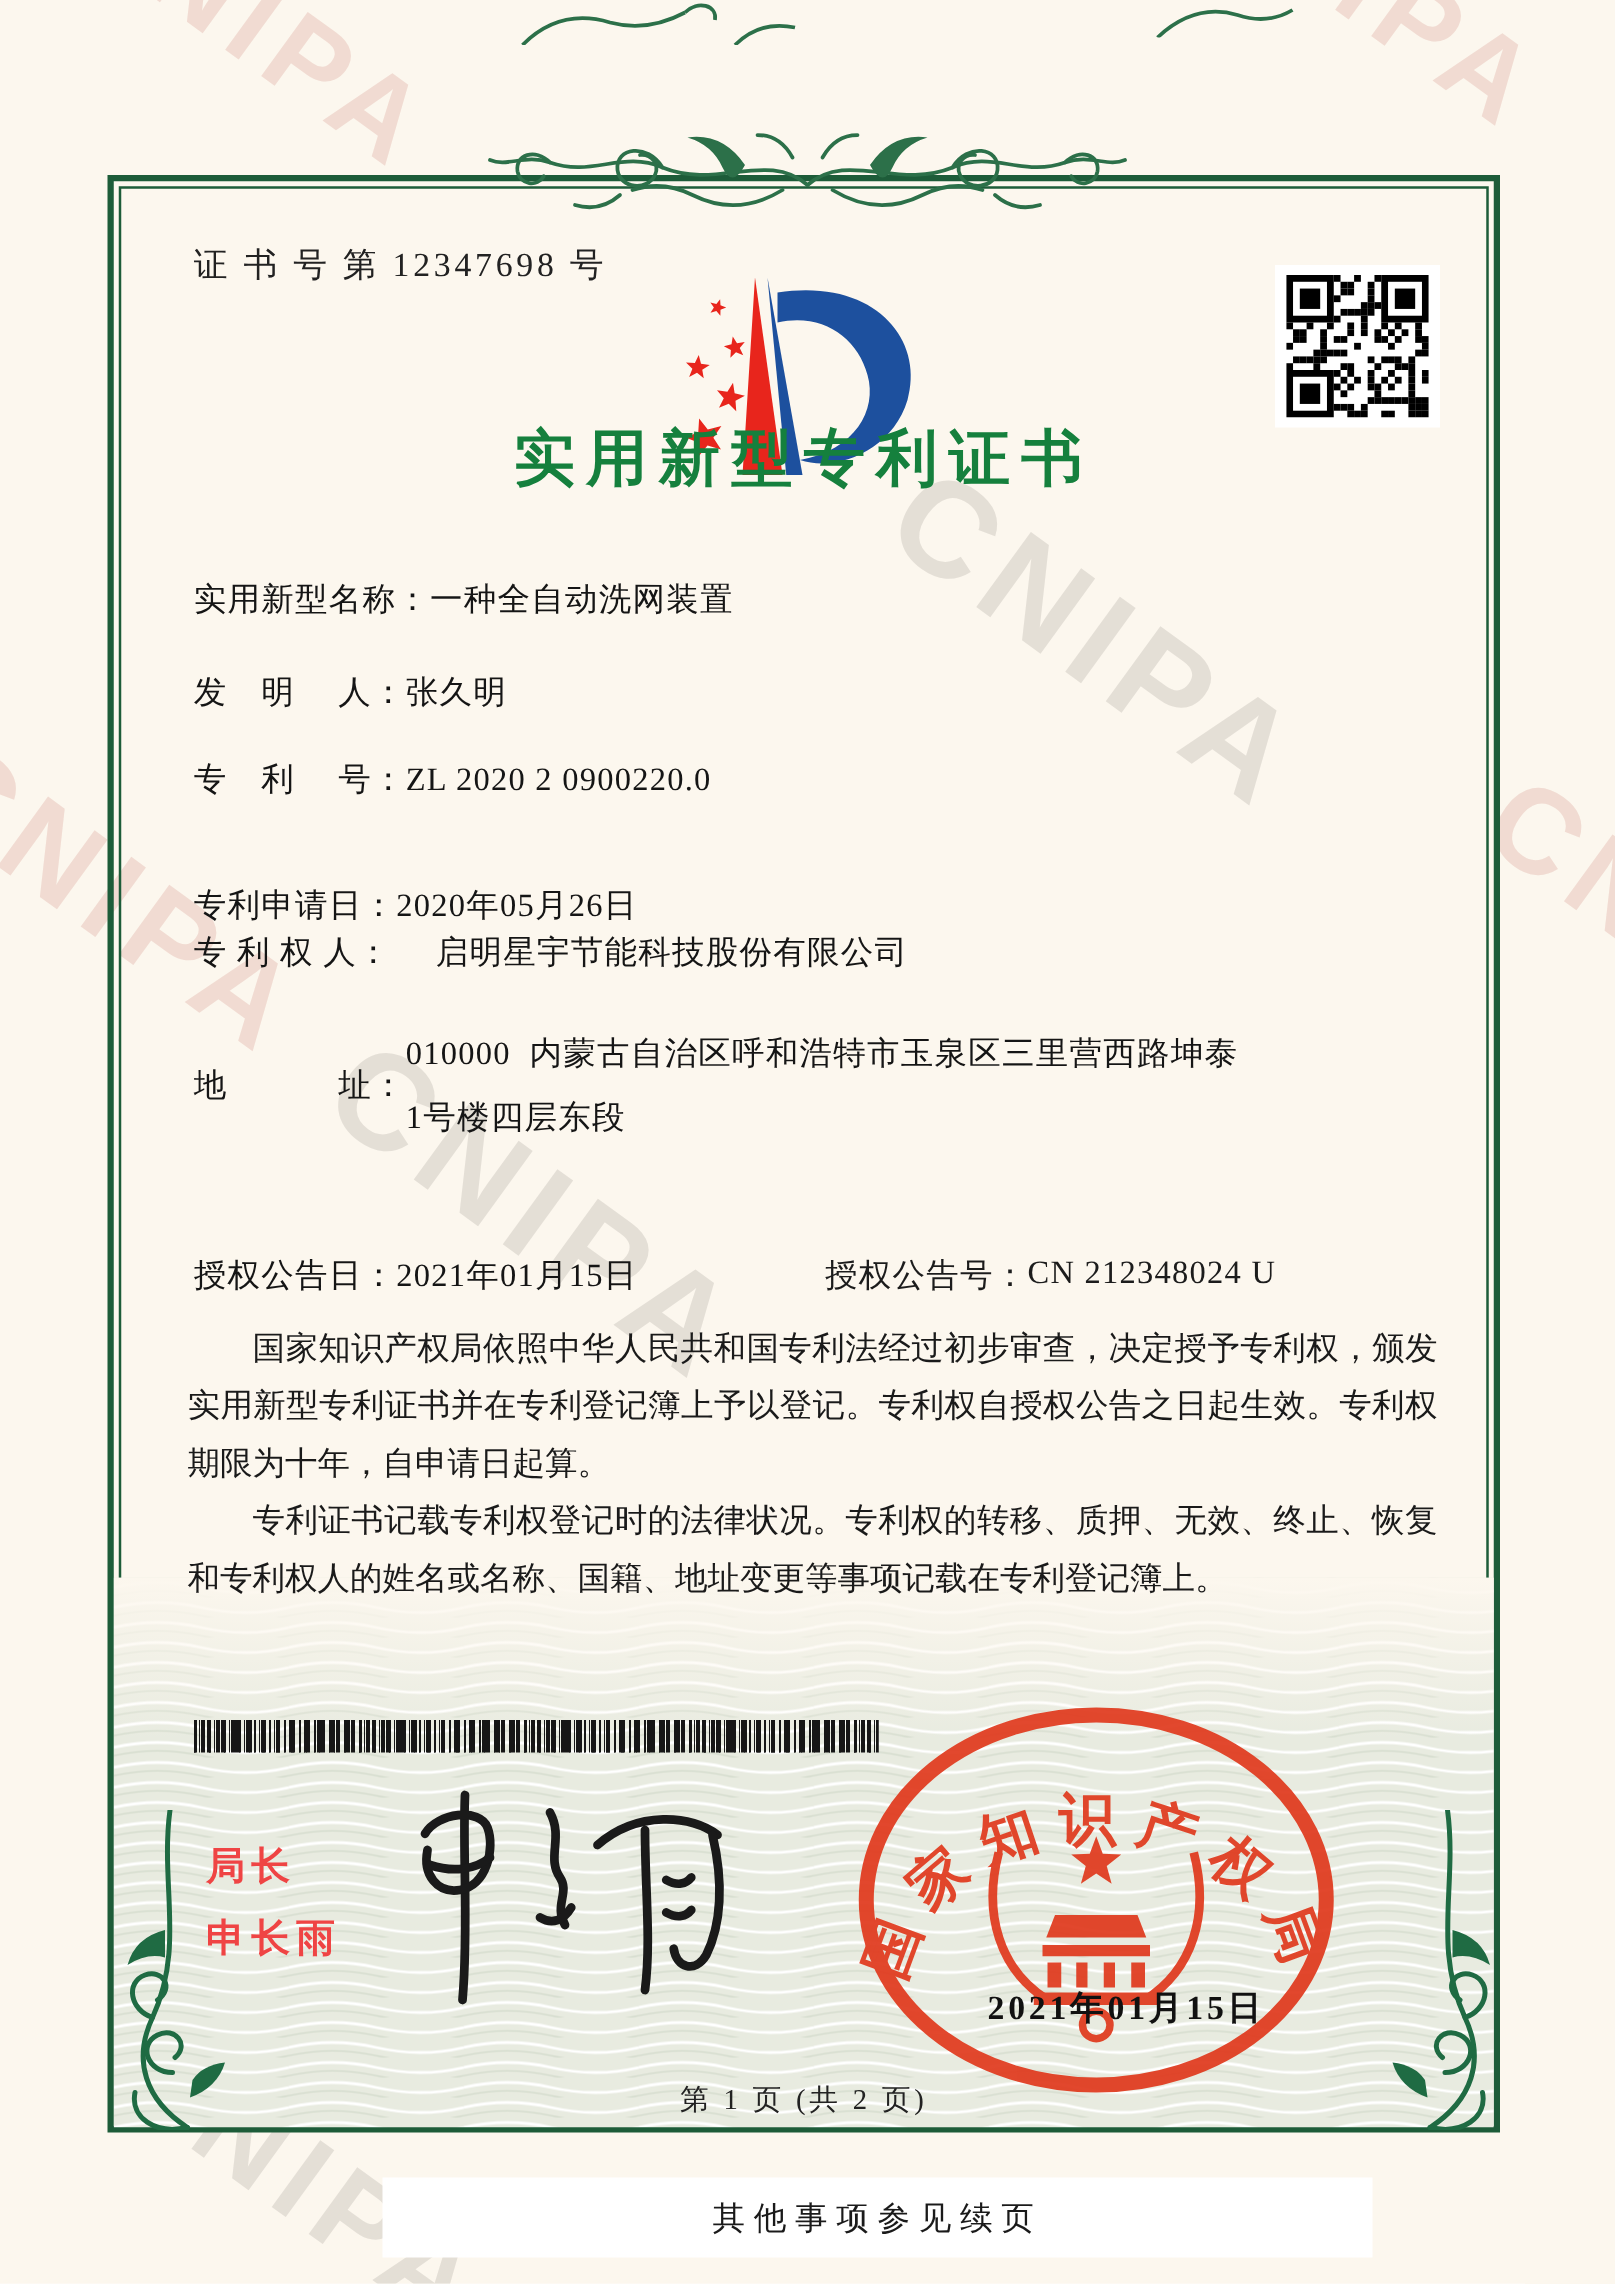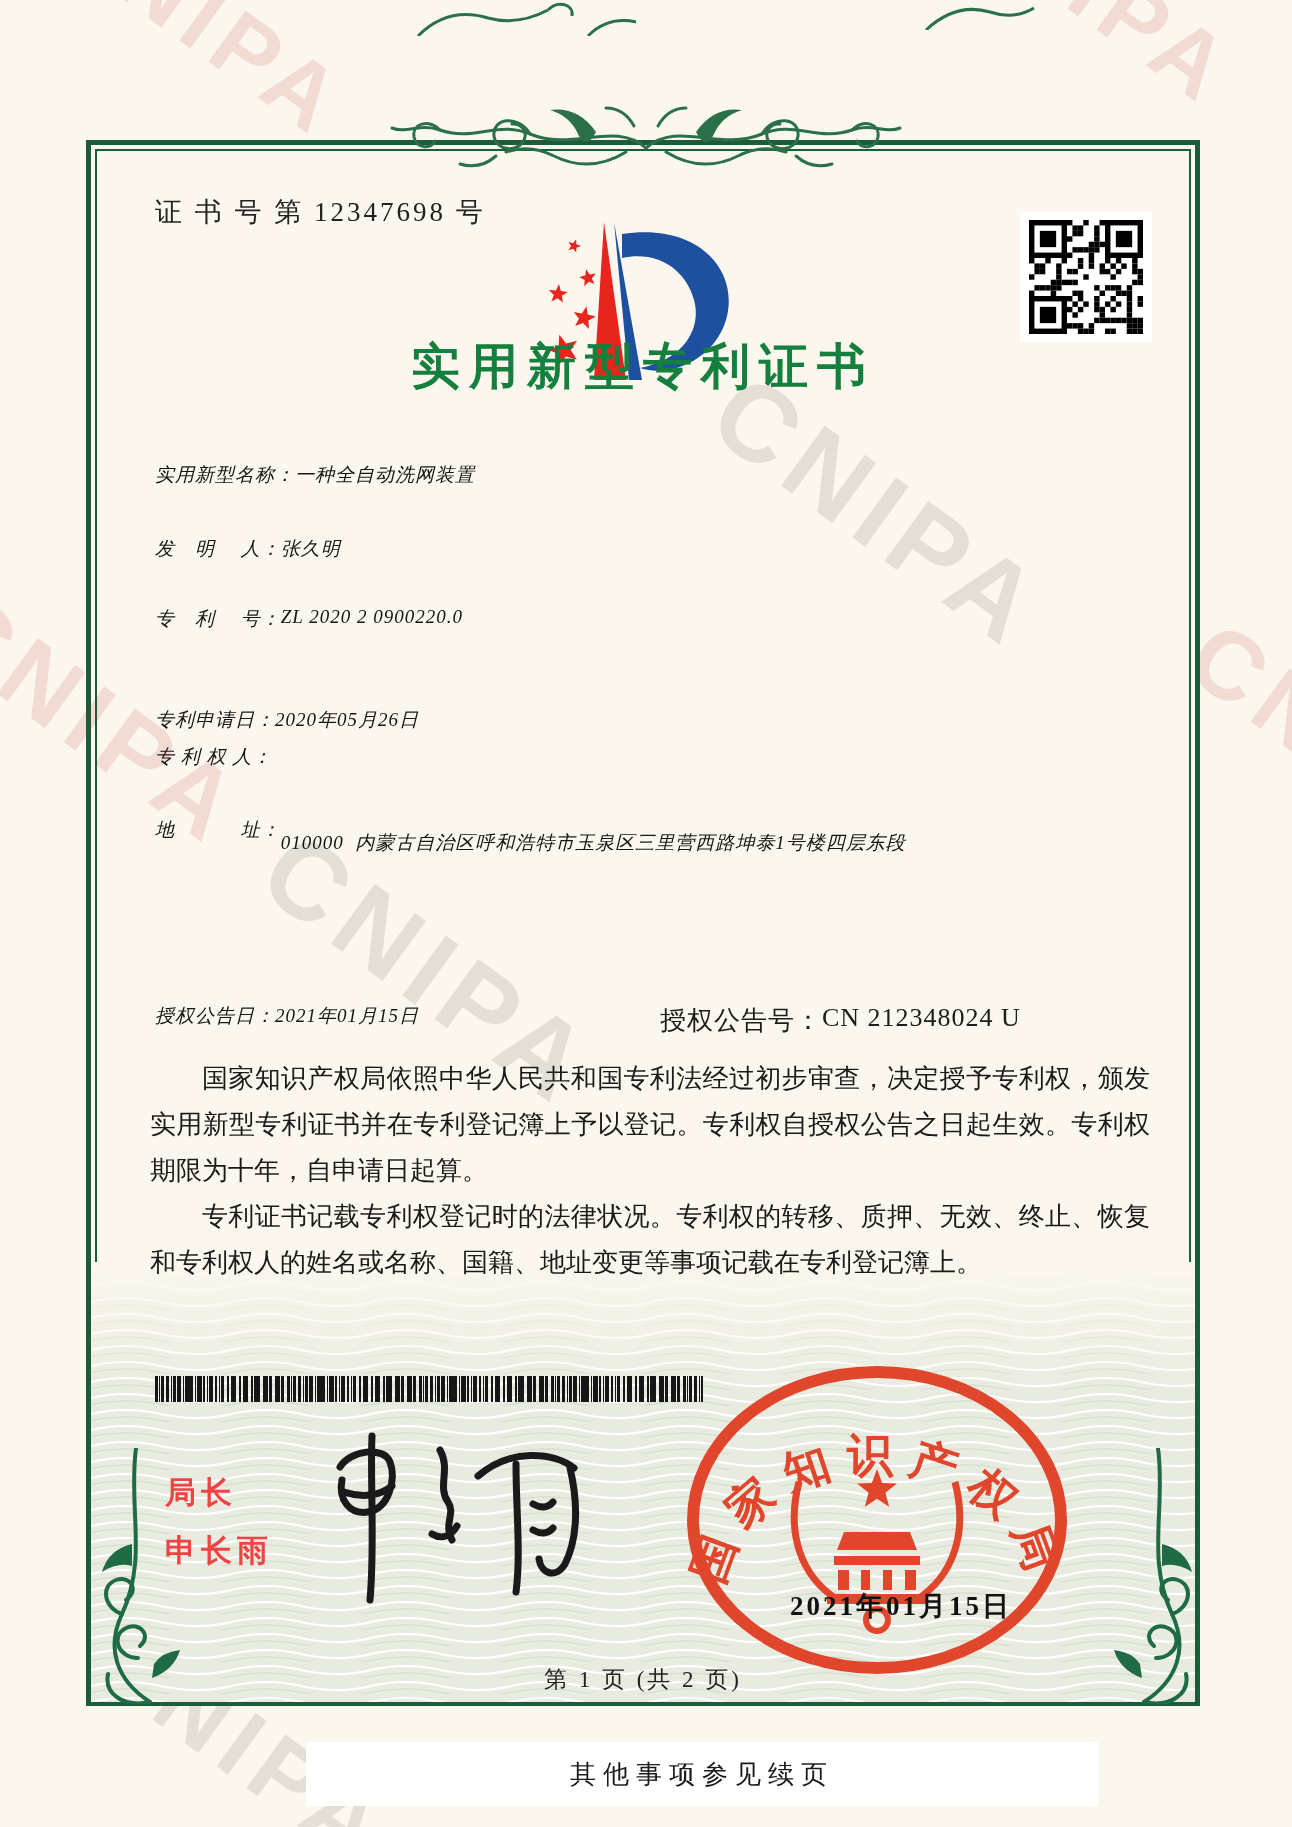--- a/index.html
+++ b/index.html
@@ -38,24 +38,23 @@
   }
   .logo{position:absolute;left:542px;top:218px;}
   .qrwrap{position:absolute;left:1020px;top:212px;width:132px;height:130px;background:#ffffff;}
   .qrwrap svg{position:absolute;left:9px;top:8px;}
   .title{
     position:absolute;left:86px;top:334px;width:1114px;
     text-align:center;font-size:49px;font-weight:bold;letter-spacing:9px;color:#15803d;
   }
   .field{
     position:absolute;left:155px;
-    font-size:19px;color:#151515;
-    display:flex;align-items:flex-start;
+    font-size:26px;color:#151515;
+    display:flex;align-items:center;
     letter-spacing:1px;
-    font-style:italic;
   }
   .field .lab{white-space:pre;flex:0 0 auto;}
   .field .val{white-space:pre-wrap;}
   .field .val.addr{width:672px;line-height:51px;}
   .grant2{position:absolute;left:660px;top:1003px;font-size:26px;letter-spacing:1px;display:flex;}
   .bodytext{
     position:absolute;left:150px;top:1056px;width:1000px;
     font-size:26px;line-height:46px;text-align:justify;color:#1a1a1a;
   }
   .bodytext p{margin:0;text-indent:2em;}
@@ -335,20 +334,21 @@
   <div class="field" style="top:606px;">
     <span class="lab">专　利　 号：</span>
     <span class="val">ZL 2020 2 0900220.0</span>
   </div>
   <div class="field" style="top:707px;">
     <span class="lab">专利申请日：</span>
     <span class="val">2020年05月26日</span>
   </div>
   <div class="field" style="top:744px;gap:36px;">
     <span class="lab">专 利 权 人：</span>
+    <span class="val">启明星宇节能科技股份有限公司</span>
   </div>
   <div class="field" style="top:817px;">
     <span class="lab">地　　　 址：</span>
     <span class="val addr">010000  内蒙古自治区呼和浩特市玉泉区三里营西路坤泰1号楼四层东段</span>
   </div>
   <div class="field" style="top:1003px;">
     <span class="lab">授权公告日：</span>
     <span class="val">2021年01月15日</span>
   </div>
   <div class="grant2">

